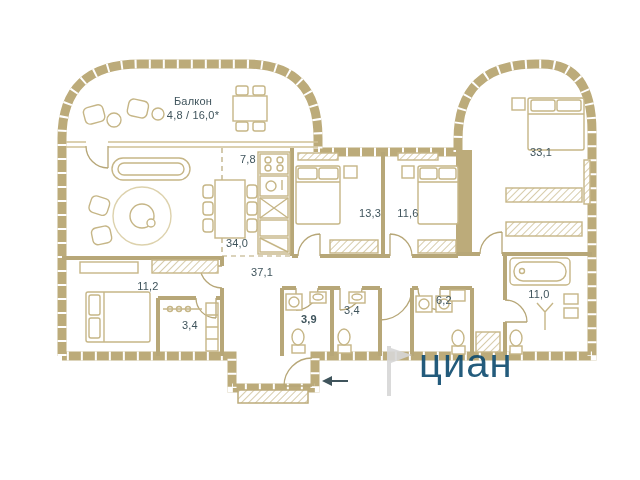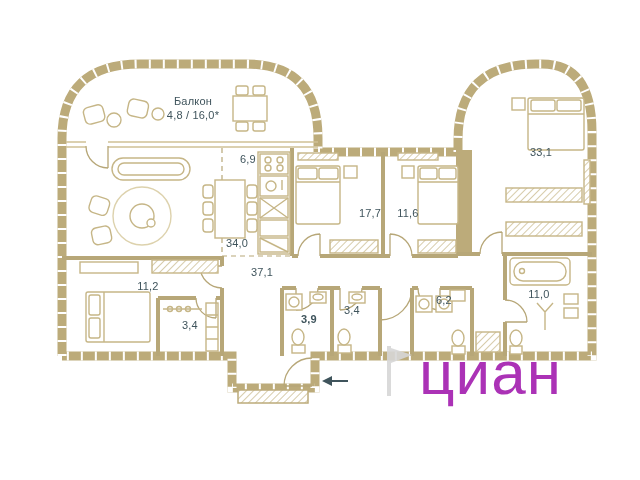--- a/index.html
+++ b/index.html
@@ -12,21 +12,21 @@
     position:absolute; transform:translate(-50%,-50%);
     font-size:11px; font-weight:400; color:#3f545c; white-space:nowrap;
     letter-spacing:0.2px;
   }
   .watermark {
     position:absolute; left:384px; top:344px;
     display:flex; align-items:flex-start; gap:5px; opacity:0.9;
     pointer-events:none;
   }
   .watermark .wm-text {
-    font-size:62px; line-height:0.95; color:#a21caf; letter-spacing:1px;
+    font-size:40px; line-height:0.95; color:#0c4a6e; letter-spacing:1px;
   }
 </style>
 </head>
 <body>
 
 <div class="stage">
 
   <svg class="plan" width="640" height="480" viewBox="0 0 640 480">
     <defs>
       <pattern id="hatch" patternUnits="userSpaceOnUse" width="5" height="5" patternTransform="rotate(45)">
@@ -218,28 +218,28 @@
 
     <g>
       <path d="M348 381 L330 381" stroke="#3f545c" stroke-width="2" fill="none"></path>
       <polygon points="322,381 332,376 332,386" fill="#3f545c"></polygon>
     </g>
   </svg>
 
   <div>
     <div class="lbl" style="left:193px; top:101px;">Балкон</div>
     <div class="lbl" style="left:193px; top:115px;">4,8 / 16,0*</div>
-    <div class="lbl" style="left:248px; top:159px;">6,9</div>
+    <div class="lbl" style="left:248px; top:159px;">7,8</div>
     <div class="lbl" style="left:237px; top:243px;text-align:right;">34,0</div>
     <div class="lbl" style="left:262px; top:272px;">37,1</div>
     <div class="lbl" style="left:148px; top:286px;">11,2</div>
     <div class="lbl" style="left:190px; top:325px;">3,4</div>
     <div class="lbl" style="left:309px; top:319px;font-weight:bold;">3,9</div>
     <div class="lbl" style="left:352px; top:310px;">3,4</div>
-    <div class="lbl" style="left:370px; top:213px;">17,7</div>
+    <div class="lbl" style="left:370px; top:213px;">13,3</div>
     <div class="lbl" style="left:408px; top:213px;">11,6</div>
     <div class="lbl" style="left:444px; top:300px;">6,2</div>
     <div class="lbl" style="left:541px; top:152px;">33,1</div>
     <div class="lbl" style="left:539px; top:294px;">11,0</div>
   </div>
 
   <div class="watermark">
     <svg width="30" height="52" viewBox="0 0 30 52">
       <rect x="3" y="2" width="4" height="50" fill="#d7d7d7"></rect>
       <polygon points="7,4 28,11 7,19" fill="#d7d7d7"></polygon>

